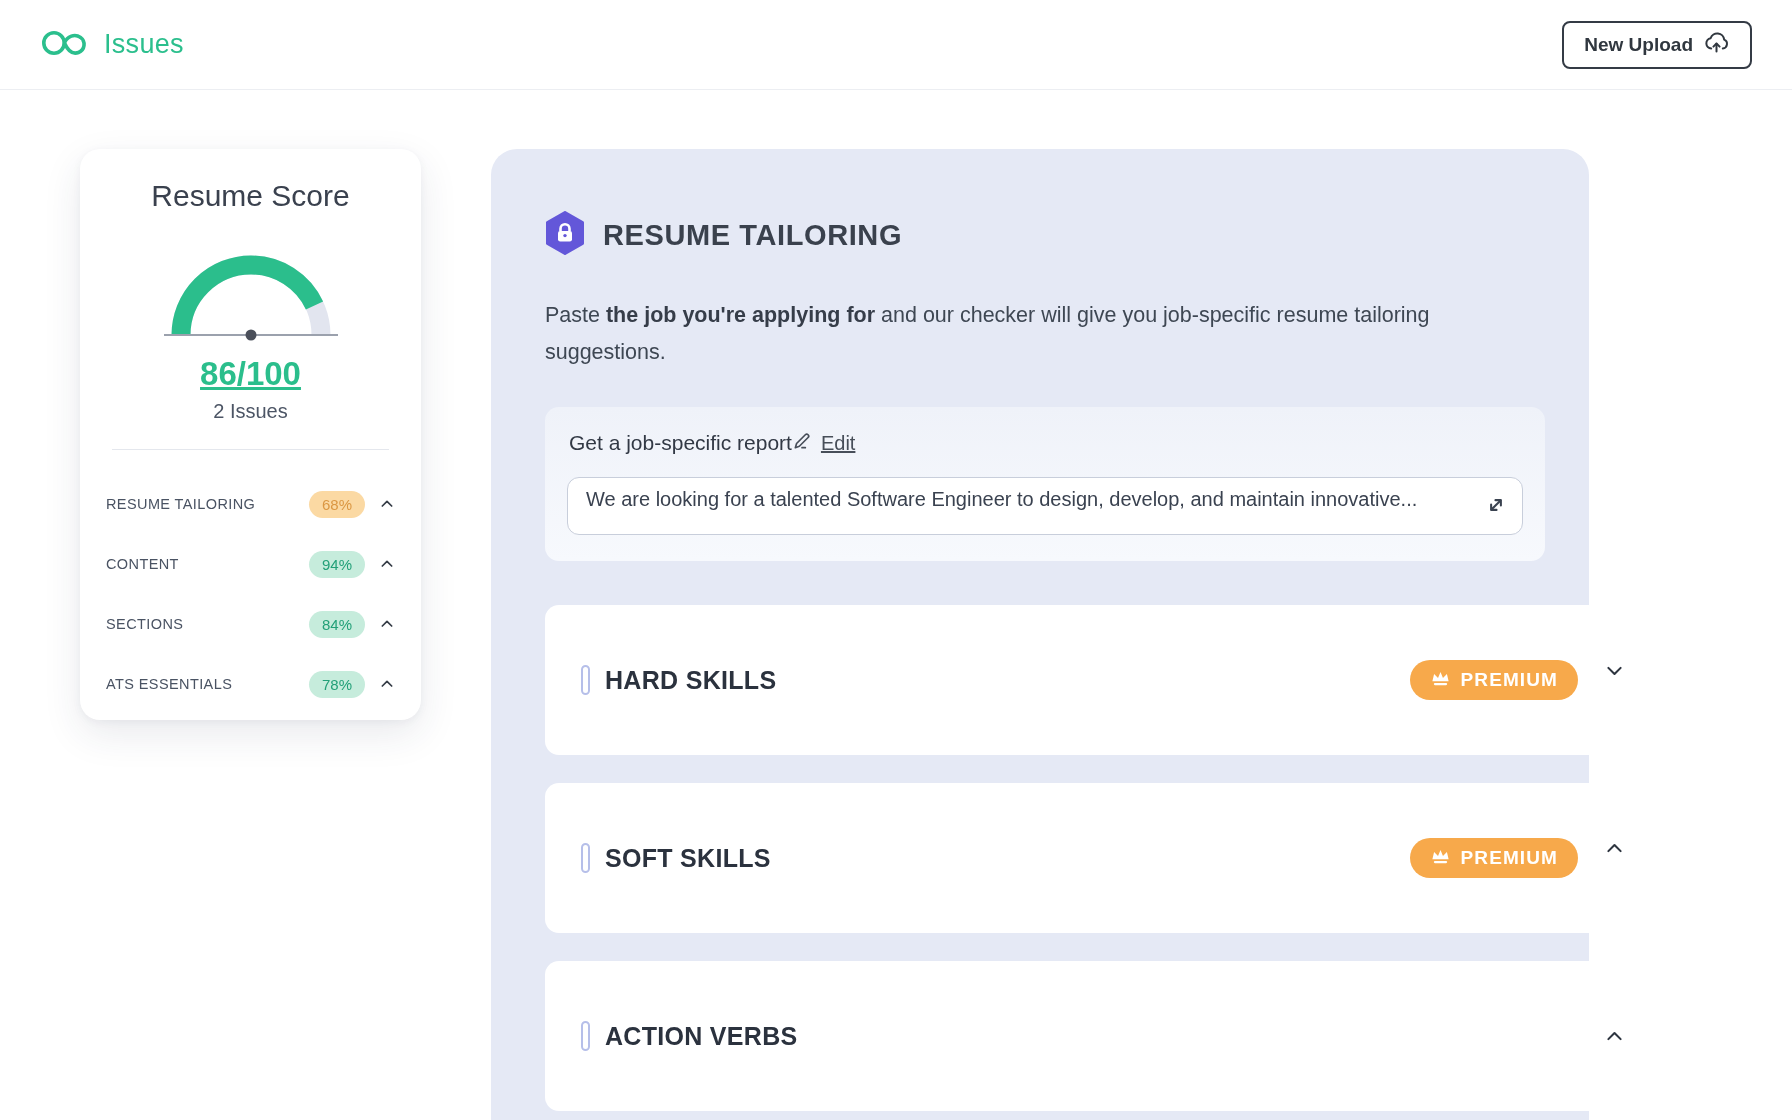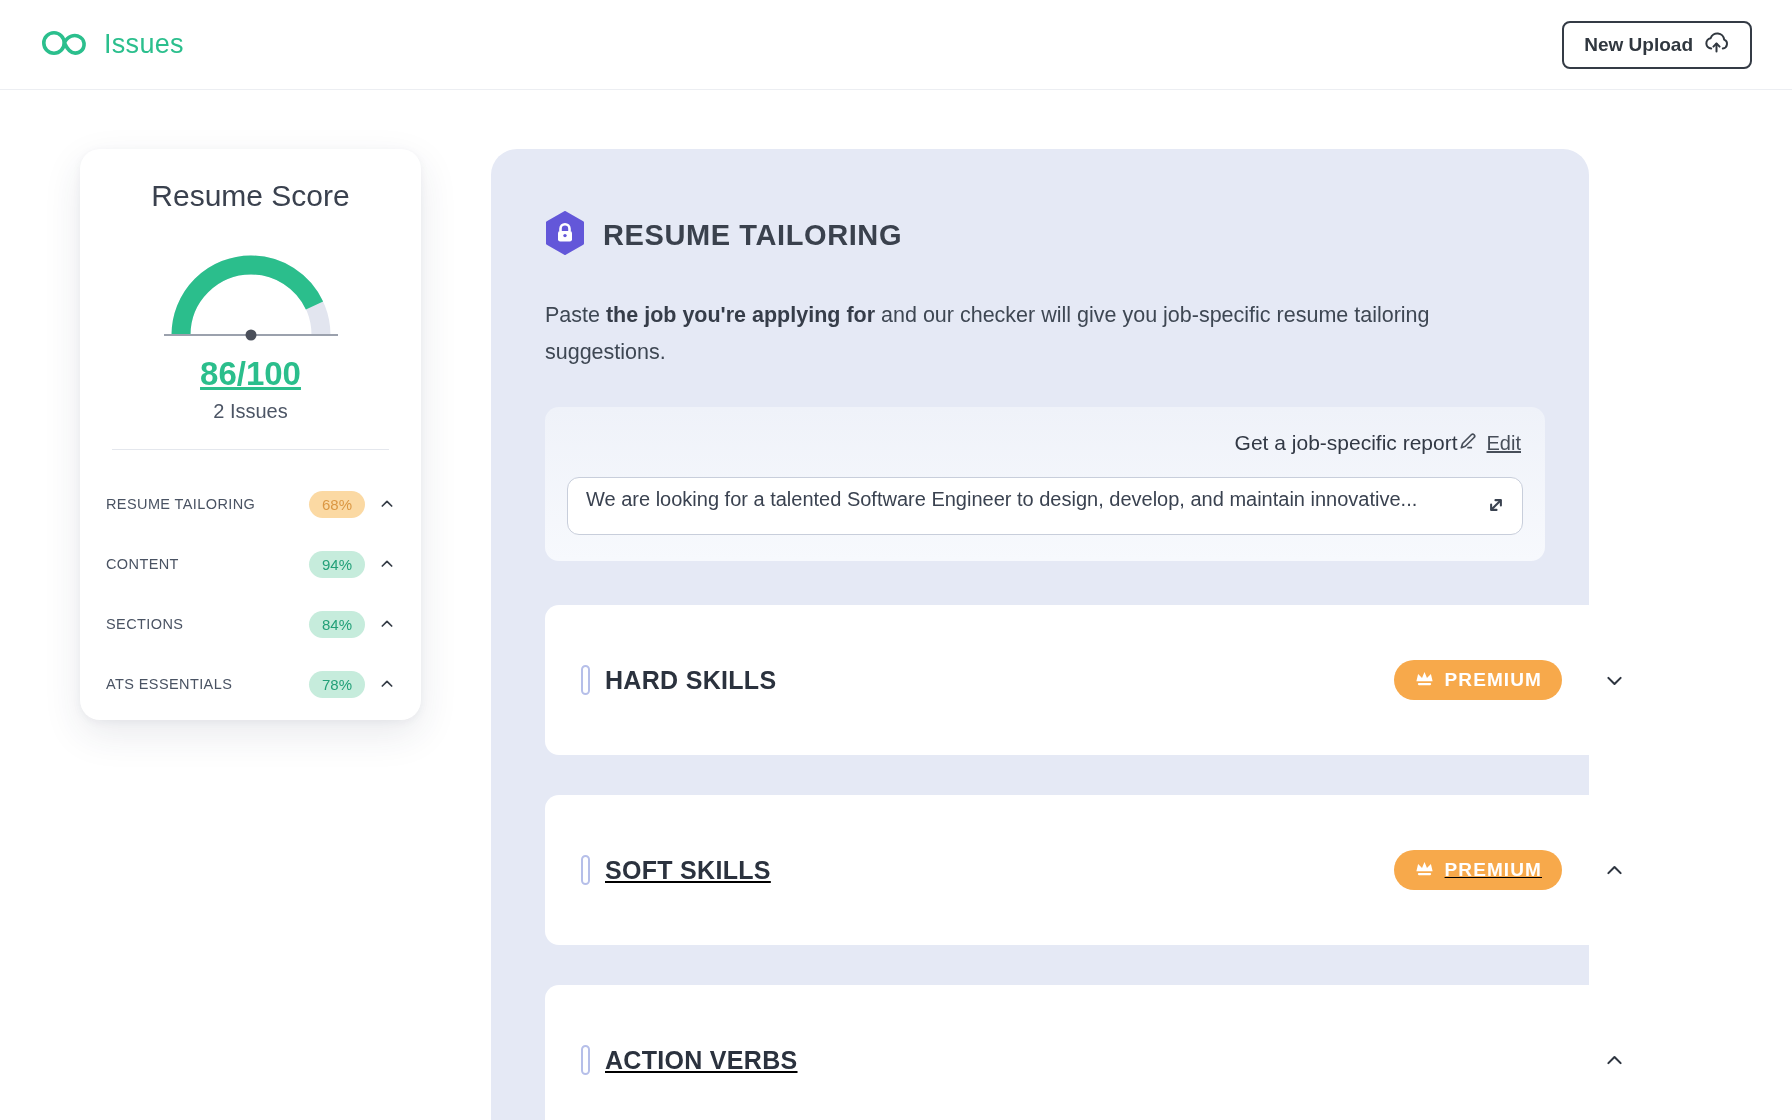--- a/index.html
+++ b/index.html
@@ -43,38 +43,38 @@
   .main-panel { position:absolute; left:491px; top:149px; width:1098px; height:1200px;
                 background:#E5E9F5; border-radius:26px; padding:62px 54px 0 54px; }
   .section-head { display:flex; align-items:center; gap:18px; }
   .section-title { font-size:29px; font-weight:600; color:#3A414D; letter-spacing:.6px; }
   .intro { margin-top:38px; width:980px; font-size:21.5px; line-height:37px; color:#3E4753; }
   .intro b { font-weight:700; color:#363D49; }
 
   .report-card { margin-top:36px; width:1000px; border-radius:14px;
                  background:linear-gradient(180deg,#EFF2F9 0%,#F7F9FD 100%);
                  padding:24px 22px 26px 22px; }
-  .report-head { display:flex; align-items:center; justify-content:flex-end; padding:0 2px; }
+  .report-head { display:flex; align-items:center; justify-content:flex-start; padding:0 2px; }
   .report-label { font-size:21px; color:#323945; }
   .edit-link { display:flex; align-items:center; gap:9px; cursor:pointer; }
   .edit-text { font-size:20px; font-weight:500; color:#474E59; text-decoration:underline; }
   .jd-wrap { position:relative; margin-top:22px; }
   .jd-input { width:100%; height:58px; background:#fff; border:1px solid #C8CEDB; border-radius:12px;
               font-family:"Liberation Sans",sans-serif; font-size:20px; color:#3A4250;
               padding:0 56px 14px 18px; outline:none; }
   .expand-btn { position:absolute; right:14px; top:15px; cursor:pointer; }
 
   .skill-card { width:1120px; height:150px; background:#fff; border-radius:14px;
                 display:flex; align-items:center; padding:0 40px 0 36px; }
-  .skill-card + .skill-card { margin-top:40px;text-decoration:underline; }
+  .skill-card + .skill-card { margin-top:28px; }
   .skill-card.first { margin-top:44px; }
   .accent-pill { width:9px; height:30px; border:2px solid #B6BFE9; border-radius:6px;
                  background:#fff; margin-right:15px; flex:0 0 auto; }
   .skill-title { font-size:25px; font-weight:600; color:#2B323E; letter-spacing:.3px; }
-  .skill-right { margin-left:auto; display:flex; align-items:center; gap:28px; }
+  .skill-right { margin-left:auto; display:flex; align-items:flex-start; gap:12px; }
   .premium-badge { display:flex; align-items:center; gap:10px; background:#F7A94B;
                    border-radius:999px; height:40px; padding:0 20px; cursor:pointer; }
   .premium-text { font-size:19px; font-weight:600; color:#fff; letter-spacing:1.1px; }
 </style>
 </head>
 <body>
 
 <div class="header">
   <div class="logo">
     <span>

